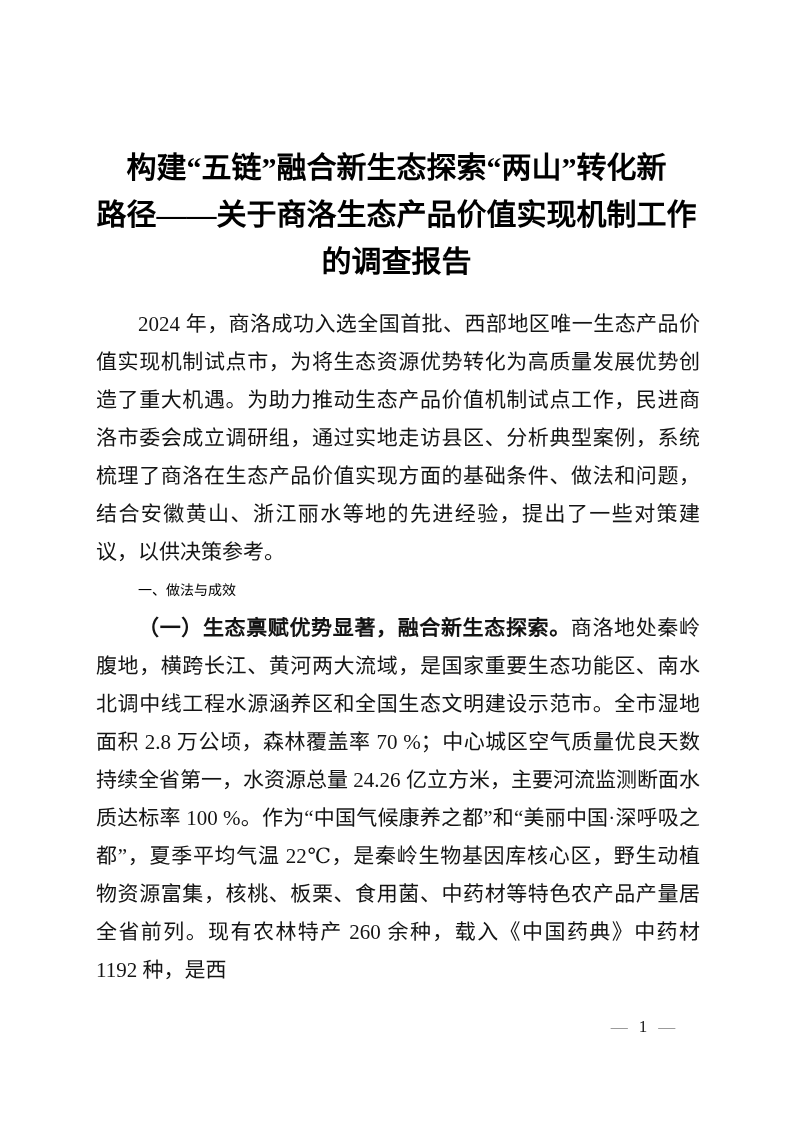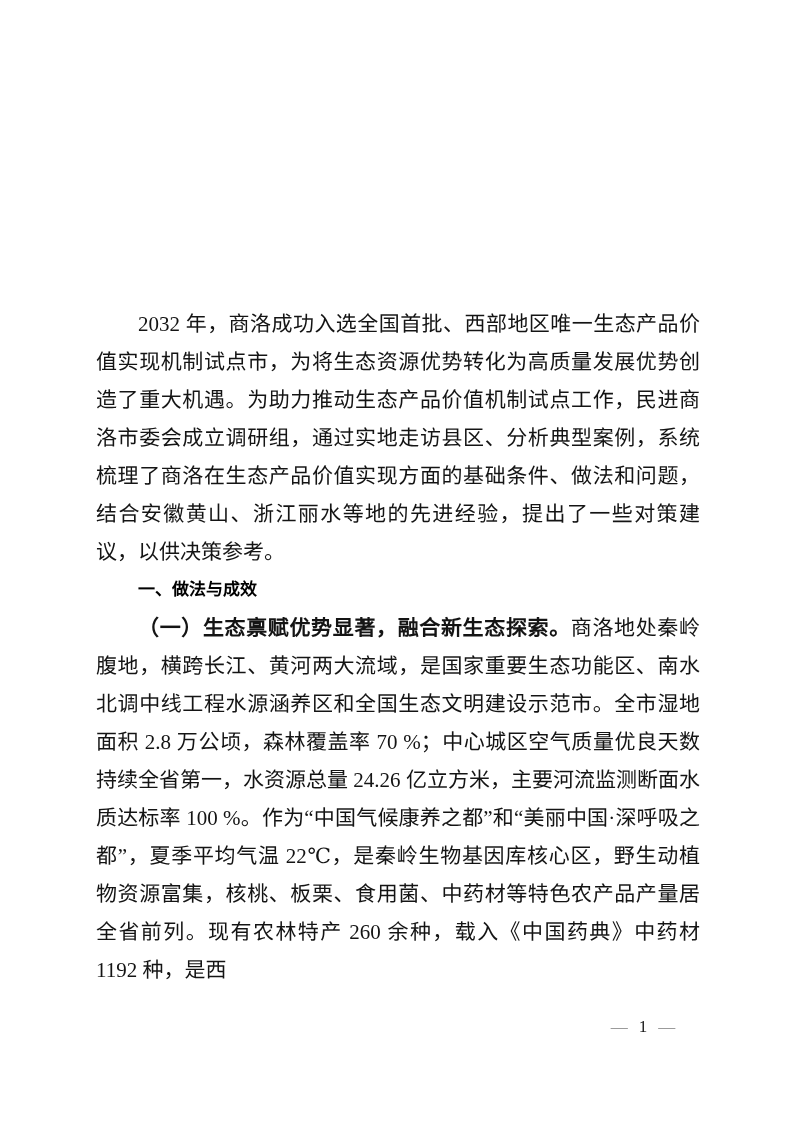--- a/index.html
+++ b/index.html
@@ -46,22 +46,22 @@
     margin: 0;
     padding: 0;
   }
   .intro-paragraph {
     text-indent: 42px;
     min-height: 266px;
   }
   .section-heading {
     text-indent: 42px;
     font-family: "Liberation Sans", "DejaVu Sans", sans-serif;
-    font-weight: bold;
-    font-size: 17px;
+    font-weight: normal;
+    font-size: 14px;
     color: #000000;
     text-align: left;
   }
   .subsection-paragraph {
     text-indent: 42px;
   }
   .subsection-lead {
     font-weight: bold;
   }
   .page-footer {
@@ -80,23 +80,28 @@
   .footer-num {
     color: #1a1a1a;
     padding: 0 11px;
   }
 </style>
 </head>
 <body>
 
 <div class="page">
 
+  <div class="title-block">
+    <div class="title-line">构建“五链”融合新生态探索“两山”转化新</div>
+    <div class="title-line">路径——关于商洛生态产品价值实现机制工作</div>
+    <div class="title-line">的调查报告</div>
+  </div>
 
   <div class="content">
-    <p class="intro-paragraph">2032 年，商洛成功入选全国首批、西部地区唯一生态产品价值实现机制试点市，为将生态资源优势转化为高质量发展优势创造了重大机遇。为助力推动生态产品价值机制试点工作，民进商洛市委会成立调研组，通过实地走访县区、分析典型案例，系统梳理了商洛在生态产品价值实现方面的基础条件、做法和问题，结合安徽黄山、浙江丽水等地的先进经验，提出了一些对策建议，以供决策参考。</p>
+    <p class="intro-paragraph">2024 年，商洛成功入选全国首批、西部地区唯一生态产品价值实现机制试点市，为将生态资源优势转化为高质量发展优势创造了重大机遇。为助力推动生态产品价值机制试点工作，民进商洛市委会成立调研组，通过实地走访县区、分析典型案例，系统梳理了商洛在生态产品价值实现方面的基础条件、做法和问题，结合安徽黄山、浙江丽水等地的先进经验，提出了一些对策建议，以供决策参考。</p>
 
     <p class="section-heading">一、做法与成效</p>
 
     <p class="subsection-paragraph"><span class="subsection-lead">（一）生态禀赋优势显著，融合新生态探索。</span><span>商洛地处秦岭腹地，横跨长江、黄河两大流域，是国家重要生态功能区、南水北调中线工程水源涵养区和全国生态文明建设示范市。全市湿地面积 2.8 万公顷，森林覆盖率 70 %；中心城区空气质量优良天数持续全省第一，水资源总量 24.26 亿立方米，主要河流监测断面水质达标率 100 %。作为“中国气候康养之都”和“美丽中国·深呼吸之都”，夏季平均气温 22℃，是秦岭生物基因库核心区，野生动植物资源富集，核桃、板栗、食用菌、中药材等特色农产品产量居全省前列。现有农林特产 260 余种，载入《中国药典》中药材 1192 种，是西</span></p>
   </div>
 
   <div class="page-footer"><span class="footer-dash">—</span><span class="footer-num">1</span><span class="footer-dash">—</span></div>
 
 </div>
 

